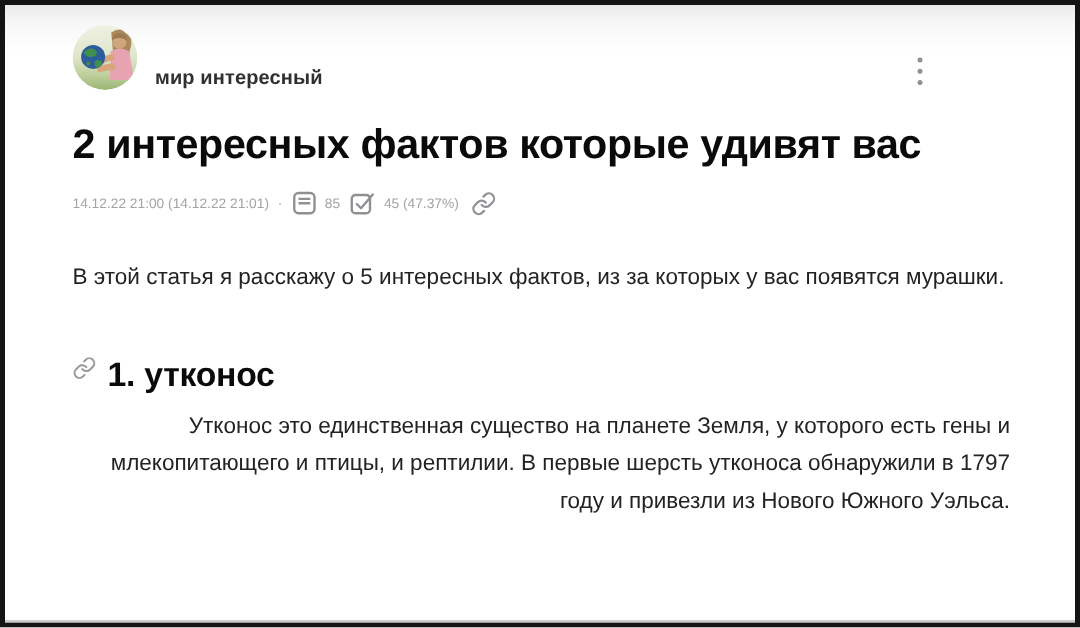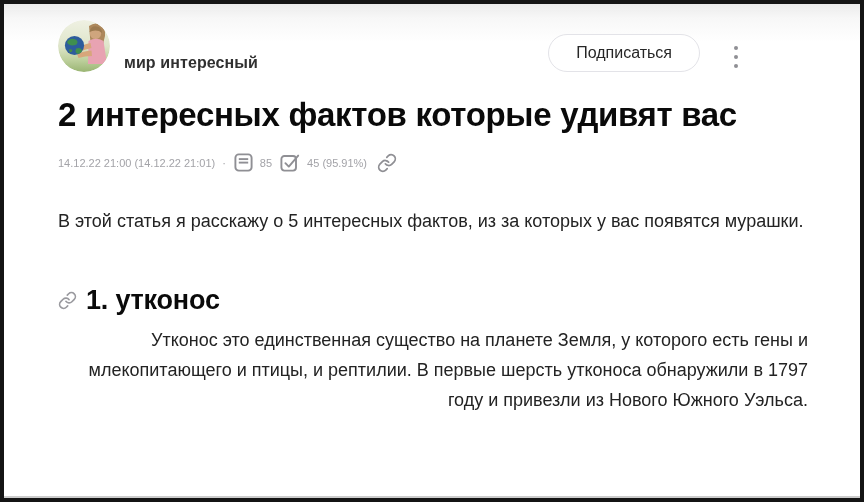--- a/index.html
+++ b/index.html
@@ -98,21 +98,20 @@
   .intro {
     margin-top: 33px;
     font-size: 18px;
     line-height: 30px;
     color: #232323;
     max-width: 752px;
   }
   .section-heading {
     margin-top: 49px;
     display: flex;
-    align-items: center;
     gap: 9px;
   }
   .section-heading .anchor-link { display: inline-flex; cursor: pointer; }
   .section-heading h2 {
     font-size: 27px;
     font-weight: 700;
     color: #0a0a0a;
     letter-spacing: -0.2px;
   }
   .section-body {
@@ -165,21 +164,20 @@
             <path d="M9.5 21 Q13.5 17.5 17.5 19.5 Q21 21.5 18.5 24.5 Q14 26.5 11 24.5 Q8.5 23 9.5 21 Z" fill="#3f8f4e"></path>
             <path d="M18 28.5 Q22.5 27 24 30 Q23.5 33.5 20 34 Q16.5 33 18 28.5 Z" fill="#3f8f4e"></path>
             <path d="M11 29.5 Q13.5 28.5 14.5 30.5 Q13.5 33 11.5 32 Z" fill="#478c44"></path>
           </g>
         </svg>
       </div>
       <div class="channel-info">
         <div class="channel-name">мир интересный</div>
       </div>
       <div class="header-spacer"></div>
-      <button class="subscribe-btn">Подписаться</button>
       <div class="kebab">
           <i></i>
           <i></i>
           <i></i>
         </div>
     </div>
 
     <h1 class="title">2 интересных фактов которые удивят вас</h1>
 
     <div class="meta-row">
@@ -192,21 +190,21 @@
           <line x1="5.8" y1="10.6" x2="15.2" y2="10.6"></line>
         </svg>
       </span>
       <span class="num">85</span>
       <span class="meta-icon">
         <svg width="22" height="21" viewBox="0 0 22 21" fill="none" stroke="#8f8f94" stroke-width="1.9">
           <rect x="2.4" y="4" width="14.6" height="14.6" rx="3"></rect>
           <path d="M6.4 11.2 L9.8 14.6 L19.2 3.6" stroke-linecap="round" stroke-linejoin="round"></path>
         </svg>
       </span>
-      <span class="num">45 (95.91%)</span>
+      <span class="num">45 (47.37%)</span>
       <span class="meta-icon" style="margin-left:3px; cursor:pointer;">
         <svg width="20" height="20" viewBox="0 0 24 24" fill="none" stroke="#8f8f94" stroke-width="2.1" stroke-linecap="round" stroke-linejoin="round">
           <path d="M10 13a5 5 0 0 0 7.54.54l3-3a5 5 0 0 0-7.07-7.07l-1.72 1.71"></path>
           <path d="M14 11a5 5 0 0 0-7.54-.54l-3 3a5 5 0 0 0 7.07 7.07l1.71-1.71"></path>
         </svg>
       </span>
     </div>
 
     <p class="intro">В этой статья я расскажу о 5 интересных фактов, из за которых у вас появятся мурашки.</p>
 

